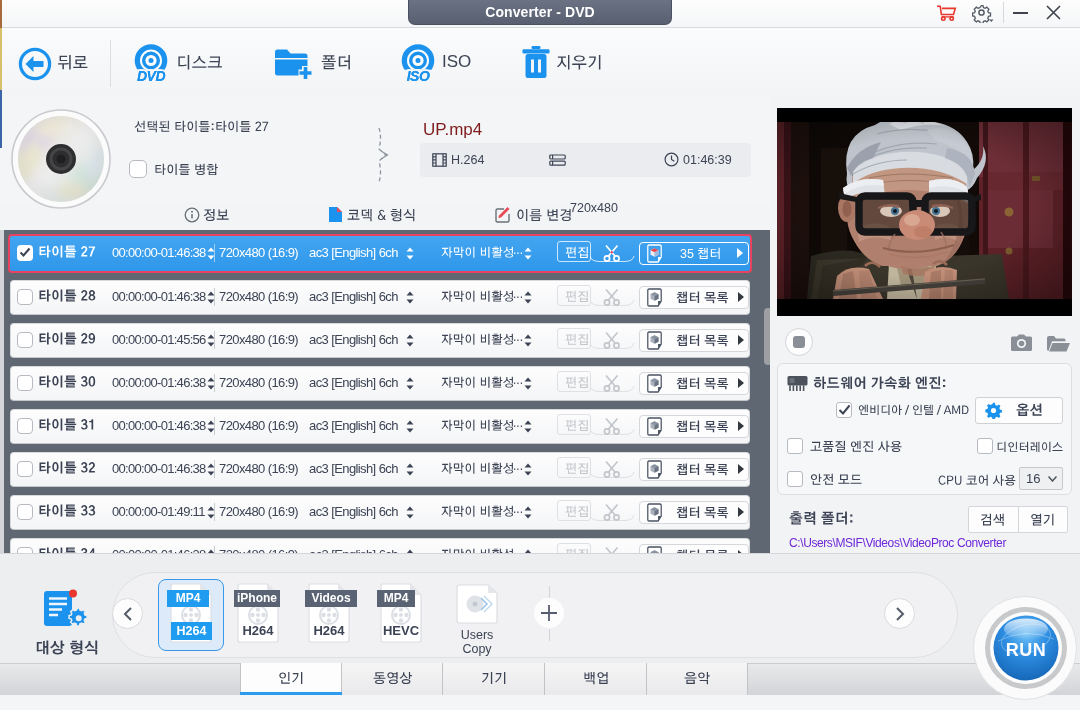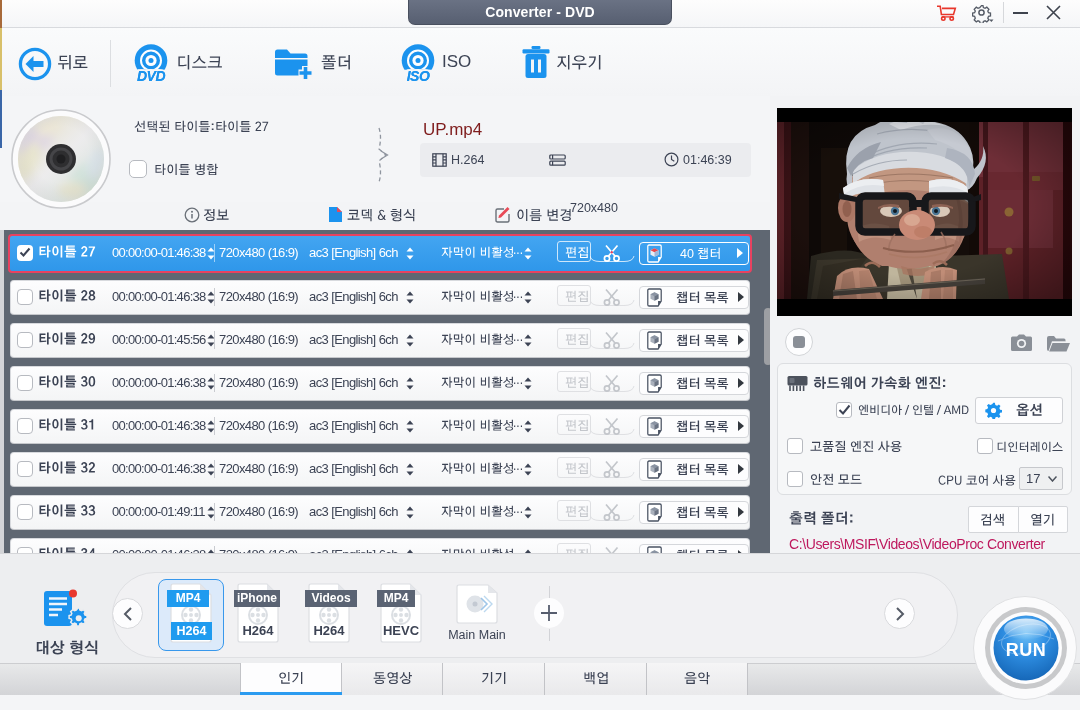--- a/index.html
+++ b/index.html
@@ -267,21 +267,21 @@
 <div class="abs" style="left:639px;top:242px;width:110px;height:23px;border:1px solid #fff;border-radius:4px;box-sizing:border-box;"></div>
 <div class="abs" style="left:646px;top:244px;">
     <svg width="17" height="19" viewBox="0 0 19 21">
 <path d="M2 2.5 Q2 1 3.5 1 H15.5 Q17 1 17 2.5 V14.5 L13.5 20 H3.5 Q2 20 2 18.5 Z" fill="none" stroke="#fff" stroke-width="1.4"></path>
 <path d="M9.5 4.5 L14 6.8 V11.8 L9.5 14 L5 11.8 V6.8 Z" fill="#e8edf4"></path>
 <path d="M9.5 4.5 L14 6.8 L9.5 9 L5 6.8 Z" fill="#e8484e"></path>
 <path d="M9.5 9 L14 6.8 V11.8 L9.5 14 Z" fill="#9fb6d8"></path>
 <path d="M17 14.5 H13.5 V20 Z" fill="#fff"></path>
     </svg>
   </div>
-<div class="abs" style="left:680px;top:247px;font-size:12.5px;color:#fff;">40</div>
+<div class="abs" style="left:680px;top:247px;font-size:12.5px;color:#fff;">35</div>
 <div style="position:absolute;left:697px;top:247px;">
     <svg class="kt" width="24" height="14" viewBox="0 0 24 14">
       <path transform="translate(0,11.0)" d="M2.7 1.0V-3.1H3.9V-2.1H9.6V-3.1H10.7V1.0ZM3.9 0.0H9.6V-1.2H3.9ZM7.3 -3.7V-10.1H8.3V-7.2H9.6V-10.2H10.7V-3.6H9.6V-6.2H8.3V-3.7ZM2.2 -9.0V-9.9H5.8V-9.0ZM0.7 -4.1Q1.8 -4.6 2.5 -5.3Q3.3 -6.0 3.4 -6.8V-7.1H1.1V-8.0H6.7V-7.1H4.6V-6.8Q4.7 -5.6 6.9 -4.3L6.2 -3.6Q5.6 -4.0 5.0 -4.5Q4.3 -5.0 4.0 -5.5Q3.7 -4.9 2.9 -4.3Q2.1 -3.7 1.4 -3.4Z M19.4 -4.7V-5.8H21.6V-10.2H22.7V1.1H21.6V-4.7ZM13.8 -1.1V-9.1H19.1V-8.2H15.0V-5.7H18.8V-4.7H15.0V-2.1H15.3Q18.0 -2.1 20.1 -2.4V-1.5Q17.6 -1.1 14.5 -1.1Z" fill="#fff"></path>
     </svg>
   </div>
 <svg class="abs" style="left:737px;top:248px" width="6" height="10" viewBox="0 0 6 10">
     <path d="M0 0 L6 5 L0 10 Z" fill="#fff"></path>
   </svg>
 <div class="abs" style="left:10px;top:280px;width:740px;height:35px;background:linear-gradient(#fdfdfe,#f4f5f6);border:1px solid #d8dade;border-bottom-color:#c5c7cb;border-radius:4px;box-sizing:border-box;"></div>
 <div class="abs" style="left:17px;top:289px;width:16px;height:16px;background:#fff;border:1.5px solid #b7bac0;border-radius:4px;box-sizing:border-box;"></div>
@@ -922,42 +922,42 @@
     <svg class="kt" width="52" height="14" viewBox="0 0 52 14">
       <path transform="translate(0,11.0)" d="M2.7 0.8V-2.7H3.9V-0.3H10.4V0.8ZM8.9 -1.9V-10.2H10.0V-6.7H11.6V-5.7H10.0V-1.9ZM0.9 -6.8Q0.9 -8.1 1.8 -8.9Q2.6 -9.7 4.0 -9.7Q5.3 -9.7 6.2 -8.9Q7.0 -8.1 7.0 -6.8Q7.0 -5.5 6.2 -4.7Q5.3 -3.9 4.0 -3.9Q2.6 -3.9 1.8 -4.7Q0.9 -5.5 0.9 -6.8ZM2.1 -6.8Q2.1 -6.0 2.6 -5.4Q3.1 -4.9 4.0 -4.9Q4.8 -4.9 5.3 -5.4Q5.9 -6.0 5.9 -6.8Q5.9 -7.7 5.3 -8.2Q4.8 -8.8 4.0 -8.8Q3.2 -8.8 2.6 -8.2Q2.1 -7.6 2.1 -6.8Z M15.1 0.8V-2.7H16.3V-0.3H23.1V0.8ZM19.3 -6.1V-7.1H21.6V-10.2H22.8V-1.9H21.6V-6.1ZM13.0 -3.8Q13.3 -3.9 13.7 -4.2Q14.1 -4.4 14.5 -4.7Q15.0 -5.1 15.3 -5.5Q15.7 -5.9 15.9 -6.4Q16.1 -7.0 16.1 -7.5V-8.5H13.6V-9.5H19.9V-8.5H17.4V-7.5Q17.4 -6.9 17.7 -6.4Q18.0 -5.8 18.5 -5.3Q18.9 -4.9 19.4 -4.6Q19.8 -4.2 20.3 -4.0L19.7 -3.3Q18.9 -3.6 18.0 -4.4Q17.2 -5.1 16.8 -5.8Q16.4 -5.1 15.5 -4.2Q14.5 -3.4 13.6 -3.0Z M28.3 -0.2V-1.2H33.3V-4.5H34.5V-1.2H39.4V-0.2ZM30.0 -4.0V-9.4H37.8V-4.0ZM31.2 -4.9H36.6V-8.4H31.2Z M40.5 -0.3V-1.3H51.5V-0.3ZM42.2 -3.9V-9.2H50.0V-8.2H43.3V-4.9H50.1V-3.9Z" fill="#3c4354"></path>
     </svg>
   </div>
 <div style="position:absolute;left:938px;top:474px;">
     <svg class="kt" width="78" height="14" viewBox="0 0 78 14">
       <path transform="translate(0,10.6)" d="M0.6 -4.5Q0.6 -6.6 1.6 -7.9Q2.7 -9.2 4.4 -9.2Q5.5 -9.2 6.3 -8.6Q7.0 -8.0 7.4 -7.1L6.4 -6.8Q5.7 -8.2 4.4 -8.2Q3.2 -8.2 2.5 -7.2Q1.7 -6.2 1.7 -4.5Q1.7 -2.8 2.5 -1.8Q3.2 -0.8 4.4 -0.8Q5.2 -0.8 5.8 -1.2Q6.4 -1.7 6.6 -2.3L7.7 -2.0Q7.5 -1.6 7.2 -1.2Q6.9 -0.9 6.6 -0.5Q6.2 -0.2 5.6 0.0Q5.1 0.2 4.4 0.2Q2.7 0.2 1.7 -1.0Q0.6 -2.3 0.6 -4.5Z M9.1 0.0V-8.9H12.5Q13.9 -8.9 14.6 -8.2Q15.4 -7.5 15.4 -6.3Q15.4 -5.1 14.6 -4.3Q13.8 -3.6 12.5 -3.6H10.3V0.0ZM10.3 -4.6H12.4Q13.3 -4.6 13.7 -5.0Q14.2 -5.4 14.2 -6.3Q14.2 -7.1 13.7 -7.5Q13.3 -8.0 12.4 -8.0H10.3Z M17.0 -3.3V-8.9H18.1V-3.3Q18.1 -2.0 18.7 -1.4Q19.3 -0.8 20.2 -0.8Q21.1 -0.8 21.7 -1.4Q22.3 -2.1 22.3 -3.3V-8.9H23.4V-3.3Q23.4 -1.6 22.6 -0.7Q21.8 0.2 20.2 0.2Q18.7 0.2 17.8 -0.7Q17.0 -1.6 17.0 -3.3Z M28.4 -0.1V-1.1H32.3V-3.9H33.5V-1.1H39.0V-0.1ZM29.6 -5.1V-6.0H36.4Q36.5 -7.2 36.5 -8.0H29.9V-8.9H37.7Q37.7 -7.4 37.5 -5.6Q37.3 -3.7 37.0 -2.3H35.9Q36.2 -3.5 36.4 -5.1Z M45.7 -4.5V-5.6H48.6V-9.8H49.7V1.1H48.6V-4.5ZM40.8 -5.0Q40.8 -6.9 41.5 -8.0Q42.2 -9.2 43.5 -9.2Q44.8 -9.2 45.5 -8.1Q46.2 -6.9 46.2 -5.0Q46.2 -3.1 45.5 -1.9Q44.8 -0.8 43.5 -0.8Q42.2 -0.8 41.5 -1.9Q40.8 -3.1 40.8 -5.0ZM41.9 -5.0Q41.9 -3.6 42.3 -2.7Q42.7 -1.7 43.5 -1.7Q44.3 -1.7 44.7 -2.7Q45.1 -3.6 45.1 -5.0Q45.1 -6.4 44.7 -7.3Q44.3 -8.2 43.5 -8.2Q42.9 -8.2 42.6 -7.8Q42.2 -7.3 42.0 -6.6Q41.9 -5.9 41.9 -5.0Z M62.9 1.1V-9.8H64.0V-5.2H65.8V-4.1H64.0V1.1ZM54.8 -1.2Q55.4 -1.7 55.9 -2.3Q56.4 -2.9 56.9 -3.6Q57.3 -4.4 57.6 -5.4Q57.9 -6.4 57.9 -7.5V-9.2H59.0V-7.5Q59.0 -6.5 59.3 -5.5Q59.6 -4.5 60.1 -3.7Q60.6 -3.0 61.0 -2.5Q61.4 -2.0 61.9 -1.6L61.1 -0.9Q60.5 -1.4 59.6 -2.5Q58.8 -3.7 58.5 -4.7Q58.2 -3.6 57.3 -2.4Q56.5 -1.3 55.6 -0.5Z M68.0 -0.9Q68.0 -1.8 69.1 -2.3Q70.2 -2.8 72.1 -2.8Q73.9 -2.8 75.0 -2.3Q76.1 -1.8 76.1 -0.9Q76.1 0.0 75.0 0.5Q73.9 1.0 72.1 1.0Q70.2 1.0 69.1 0.5Q68.0 0.0 68.0 -0.9ZM69.3 -0.9Q69.3 0.1 72.1 0.1Q73.4 0.1 74.1 -0.1Q74.9 -0.4 74.9 -0.9Q74.9 -1.4 74.2 -1.6Q73.4 -1.9 72.1 -1.9Q69.3 -1.9 69.3 -0.9ZM66.8 -3.6V-4.5H69.5V-5.8H70.5V-4.5H73.7V-5.8H74.7V-4.5H77.3V-3.6ZM68.0 -7.8Q68.0 -8.7 69.1 -9.2Q70.3 -9.7 72.1 -9.7Q73.2 -9.7 74.1 -9.5Q75.0 -9.3 75.6 -8.8Q76.2 -8.4 76.2 -7.8Q76.2 -7.1 75.6 -6.7Q75.0 -6.2 74.1 -6.0Q73.2 -5.8 72.1 -5.8Q70.3 -5.8 69.1 -6.3Q68.0 -6.8 68.0 -7.8ZM69.2 -7.8Q69.2 -7.2 70.0 -7.0Q70.9 -6.7 72.1 -6.7Q73.3 -6.7 74.1 -7.0Q75.0 -7.2 75.0 -7.8Q75.0 -8.3 74.1 -8.5Q73.3 -8.8 72.1 -8.8Q71.0 -8.8 70.1 -8.5Q69.2 -8.3 69.2 -7.8Z" fill="#3c4354"></path>
     </svg>
   </div>
 <div class="abs" style="left:1019px;top:467px;width:44px;height:23px;background:#eff0f1;border:1px solid #c6c8cc;border-radius:2px;box-sizing:border-box;"></div>
-<div class="abs" style="left:1026px;top:471px;font-size:13px;color:#3c4354;">17</div>
+<div class="abs" style="left:1026px;top:471px;font-size:13px;color:#3c4354;">16</div>
 <svg class="abs" style="left:1048px;top:476px" width="9" height="6" viewBox="0 0 9 6">
     <path d="M0.5 0.5 L4.5 5 L8.5 0.5" fill="none" stroke="#4c525c" stroke-width="1.5"></path>
   </svg>
 <div style="position:absolute;left:789px;top:511px;">
     <svg class="kt" width="65" height="16" viewBox="0 0 65 16">
       <path transform="translate(0,12.3)" d="M2.4 1.2V-1.9H9.9V-2.7H2.3V-4.0H11.6V-0.9H4.1V-0.1H11.9V1.2ZM0.6 -4.9V-6.1H13.3V-4.9H7.8V-3.6H6.1V-4.9ZM4.1 -10.9V-12.0H9.8V-10.9ZM1.4 -7.5Q2.7 -7.7 4.1 -8.1Q5.4 -8.5 5.6 -8.8L5.6 -9.0H2.0V-10.1H11.9V-9.0H8.3L8.4 -8.8Q8.6 -8.5 9.9 -8.1Q11.1 -7.7 12.4 -7.5L11.7 -6.4Q10.5 -6.6 9.0 -7.0Q7.6 -7.5 7.0 -8.0Q6.3 -7.4 4.9 -7.0Q3.5 -6.5 2.1 -6.3Z M16.9 -1.4V-2.8H26.2V1.4H24.5V-1.4ZM22.2 -5.4V-6.8H24.4V-8.6H22.2V-10.0H24.4V-11.8H26.2V-3.3H24.4V-5.4ZM15.6 -4.0V-8.3H20.0V-9.8H15.6V-11.2H21.7V-6.9H17.3V-5.4H17.7Q20.2 -5.4 22.5 -5.6V-4.3Q19.7 -4.0 16.3 -4.0Z M34.2 1.1V-2.4H41.7V-3.2H34.1V-4.6H43.4V-1.2H35.9V-0.3H43.7V1.1ZM32.4 -5.4V-6.7H37.9V-8.0H39.6V-6.7H45.1V-5.4ZM33.5 -7.6V-8.9H35.4V-10.3H33.8V-11.6H43.8V-10.3H42.1V-8.9H44.1V-7.6ZM37.1 -8.9H40.5V-10.3H37.1Z M52.6 -5.3V-7.0H56.1V-11.8H57.9V1.2H56.1V-5.3ZM47.6 -1.4V-10.6H54.0V-9.1H49.3V-2.9H49.6Q52.2 -2.9 54.8 -3.2V-1.8Q51.7 -1.4 48.1 -1.4Z M61.2 -0.9V-3.1H63.4V-0.9ZM61.2 -6.7V-8.9H63.4V-6.7Z" fill="#3c4354"></path>
     </svg>
   </div>
 <div class="abs" style="left:968px;top:506px;width:51px;height:27px;background:#fdfdfe;border:1px solid #d4d6da;border-radius:2px 0 0 2px;box-sizing:border-box;"></div>
 <div class="abs" style="left:1018px;top:506px;width:50px;height:27px;background:#fdfdfe;border:1px solid #d4d6da;border-radius:0 2px 2px 0;box-sizing:border-box;"></div>
 <div style="position:absolute;left:980px;top:513px;">
     <svg class="kt" width="25" height="15" viewBox="0 0 25 15">
       <path transform="translate(0,11.4)" d="M3.0 1.0V-3.3H11.0V1.0ZM4.2 -0.1H9.9V-2.3H4.2ZM6.9 -6.4V-7.4H9.8V-10.6H11.0V-3.9H9.8V-6.4ZM0.9 -4.7Q2.9 -5.4 4.3 -6.6Q5.7 -7.7 5.9 -8.9H1.6V-10.0H7.3Q7.3 -9.0 6.9 -8.1Q6.5 -7.2 5.9 -6.6Q5.4 -6.0 4.6 -5.4Q3.8 -4.8 3.1 -4.5Q2.3 -4.2 1.5 -3.9Z M15.3 -1.7V-2.7H23.7V1.3H22.5V-1.7ZM19.9 -3.5V-10.5H21.0V-7.3H22.6V-10.6H23.7V-3.3H22.6V-6.2H21.0V-3.5ZM13.1 -4.3Q14.2 -5.1 15.1 -6.3Q15.9 -7.5 15.9 -9.0V-10.1H17.1V-9.0Q17.1 -8.3 17.3 -7.6Q17.6 -6.8 18.1 -6.3Q18.5 -5.7 18.9 -5.4Q19.3 -5.0 19.7 -4.7L19.0 -3.9Q18.4 -4.3 17.6 -5.1Q16.9 -6.0 16.5 -6.7Q16.2 -5.9 15.4 -5.0Q14.6 -4.1 13.9 -3.6Z" fill="#3c4354"></path>
     </svg>
   </div>
 <div style="position:absolute;left:1030px;top:513px;">
     <svg class="kt" width="25" height="15" viewBox="0 0 25 15">
       <path transform="translate(0,11.4)" d="M2.9 1.0V-2.1H9.9V-3.2H2.8V-4.3H11.1V-1.2H4.1V-0.0H11.4V1.0ZM6.5 -6.0V-7.0H9.9V-8.5H6.5V-9.5H9.9V-10.6H11.1V-4.7H9.9V-6.0ZM1.2 -7.8Q1.2 -8.9 2.1 -9.7Q2.9 -10.4 4.3 -10.4Q5.6 -10.4 6.5 -9.7Q7.4 -8.9 7.4 -7.8Q7.4 -6.6 6.5 -5.8Q5.6 -5.1 4.3 -5.1Q2.9 -5.1 2.1 -5.8Q1.2 -6.6 1.2 -7.8ZM2.4 -7.8Q2.4 -7.0 2.9 -6.5Q3.5 -6.1 4.3 -6.1Q5.1 -6.1 5.6 -6.5Q6.1 -7.0 6.1 -7.8Q6.1 -8.5 5.6 -9.0Q5.1 -9.4 4.3 -9.4Q3.5 -9.4 3.0 -9.0Q2.4 -8.5 2.4 -7.8Z M22.2 1.1V-10.6H23.4V1.1ZM13.6 -1.3Q15.8 -2.7 17.2 -4.6Q18.5 -6.5 18.5 -8.4H14.3V-9.5H19.7Q19.7 -4.0 14.5 -0.5Z" fill="#3c4354"></path>
     </svg>
   </div>
-<div class="abs" style="left:789px;top:536px;font-size:14px;letter-spacing:-0.4px;color:#be185d;">C:\Users\MSIF\Videos\VideoProc Converter</div>
+<div class="abs" style="left:789px;top:536px;font-size:12px;letter-spacing:-0.4px;color:#6d28d9;">C:\Users\MSIF\Videos\VideoProc Converter</div>
 <svg class="abs" style="left:42px;top:588px" width="48" height="44" viewBox="0 0 48 44">
 <rect x="2" y="3" width="28" height="35" rx="3" fill="#1b93ee"></rect>
 <circle cx="31" cy="5.5" r="4" fill="#e8382e"></circle>
 <g stroke="#f0f5fb" stroke-width="2.4">
       <path d="M7 10.5 H25 M7 16 H25 M7 21.5 H20 M7 27 H16"></path>
     </g>
 <path d="M36 20 l1.5 0 .4 2 1.7.7 1.7-1.1 2.1 2.1-1.1 1.7.7 1.7 2 .4v2.9l-2 .4-.7 1.7 1.1 1.7-2.1 2.1-1.7-1.1-1.7.7-.4 2h-2.9l-.4-2-1.7-.7-1.7 1.1-2.1-2.1 1.1-1.7-.7-1.7-2-.4v-2.9l2-.4.7-1.7-1.1-1.7 2.1-2.1 1.7 1.1 1.7-.7z" fill="#1b93ee" stroke="#ecedef" stroke-width="1.5"></path>
 <circle cx="36.7" cy="30.2" r="3" fill="#ecedef"></circle>
   </svg>
 <div style="position:absolute;left:35px;top:640px;">
@@ -1032,21 +1032,21 @@
 <div class="abs" style="left:377px;top:590px;width:38px;height:17px;background:#5a6373;color:#fff;font-size:12px;font-weight:bold;text-align:center;line-height:17px;">MP4</div>
 <div class="abs" style="left:377px;top:622px;width:48px;height:18px;color:#3c4354;font-size:13px;font-weight:bold;text-align:center;line-height:18px;">HEVC</div>
 <svg class="abs" style="left:456px;top:584px" width="42" height="40" viewBox="0 0 42 40">
 <path d="M1 3 Q1 1 3 1 H32 L41 9 V37 Q41 39 39 39 H3 Q1 39 1 37 Z" fill="#fff" stroke="#dcdee2" stroke-width="1.2"></path>
 <path d="M32 1 L32 9 H41 Z" fill="#e4e6ea"></path>
 <circle cx="19" cy="20" r="8.5" fill="#dfe3e8"></circle>
     <circle cx="19" cy="20" r="2.5" fill="#c3c9d2"></circle>
 <path d="M25 14 L31 20 L25 26" fill="none" stroke="#9fc6e8" stroke-width="1.6"></path>
 <path d="M28 12 L36 20 L28 28" fill="none" stroke="#bcd8ef" stroke-width="1.4"></path>
   </svg>
-<div class="abs" style="left:445px;top:628px;width:64px;text-align:center;font-size:12.5px;color:#3c4354;">Main Main</div>
+<div class="abs" style="left:445px;top:628px;width:64px;text-align:center;font-size:12.5px;color:#3c4354;">Users Copy</div>
 <div class="abs" style="left:549px;top:586px;width:1px;height:13px;background:#d2d3d7;"></div>
 <div class="abs" style="left:549px;top:629px;width:1px;height:12px;background:#d2d3d7;"></div>
 <div class="abs" style="left:534px;top:598px;width:30px;height:30px;background:#fdfdfe;border-radius:50%;"></div>
 <svg class="abs" style="left:541px;top:605px" width="16" height="16" viewBox="0 0 16 16">
     <g stroke="#565d6e" stroke-width="1.8">
       <path d="M8 0 V16 M0 8 H16"></path>
     </g>
   </svg>
 <div class="abs" style="left:0;top:663px;width:1080px;height:32px;background:linear-gradient(#e8e9ea,#d3d4d7);border-top:1px solid #cccdd0;box-sizing:border-box;"></div>
 <div class="abs" style="left:0;top:695px;width:1080px;height:15px;background:#f4f5f7;"></div>

